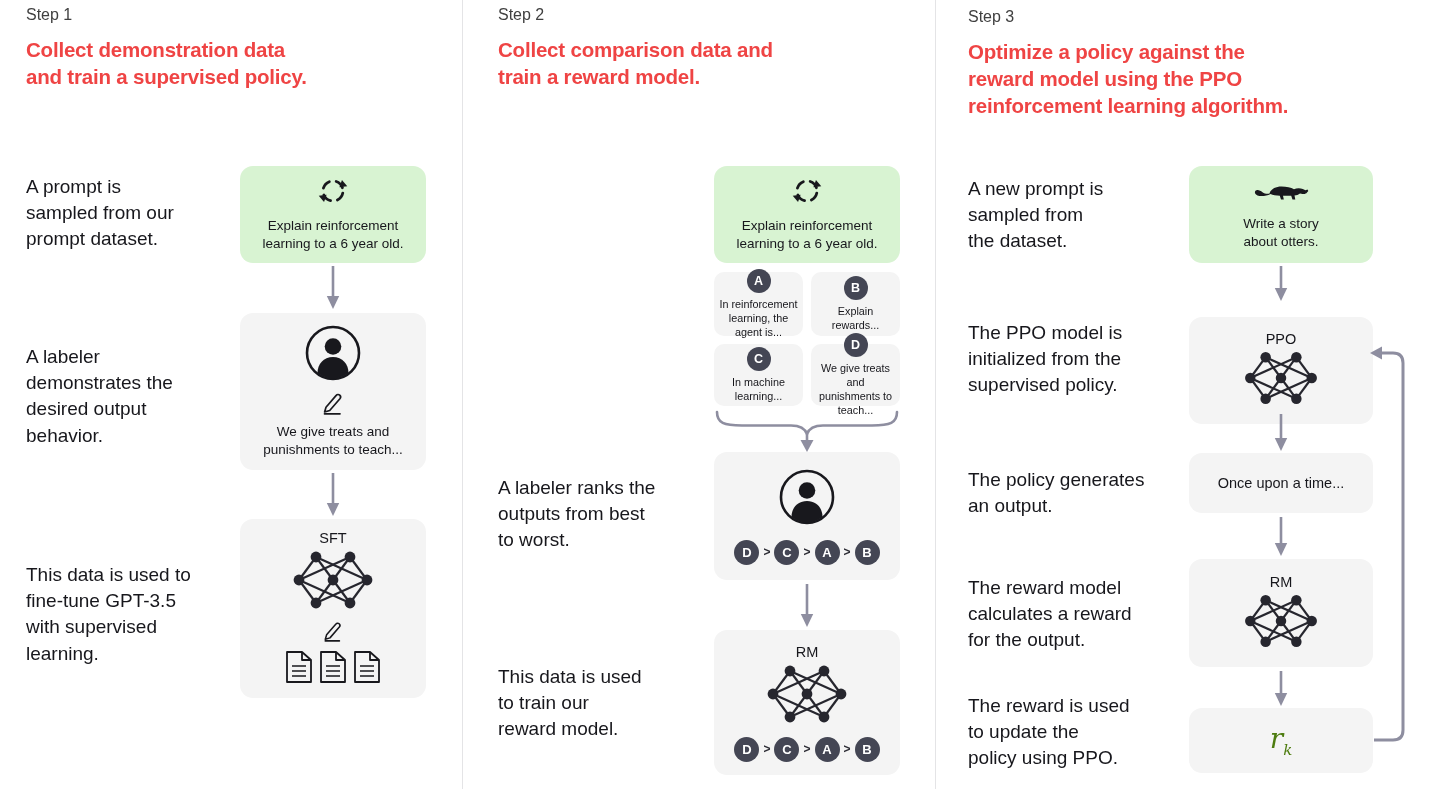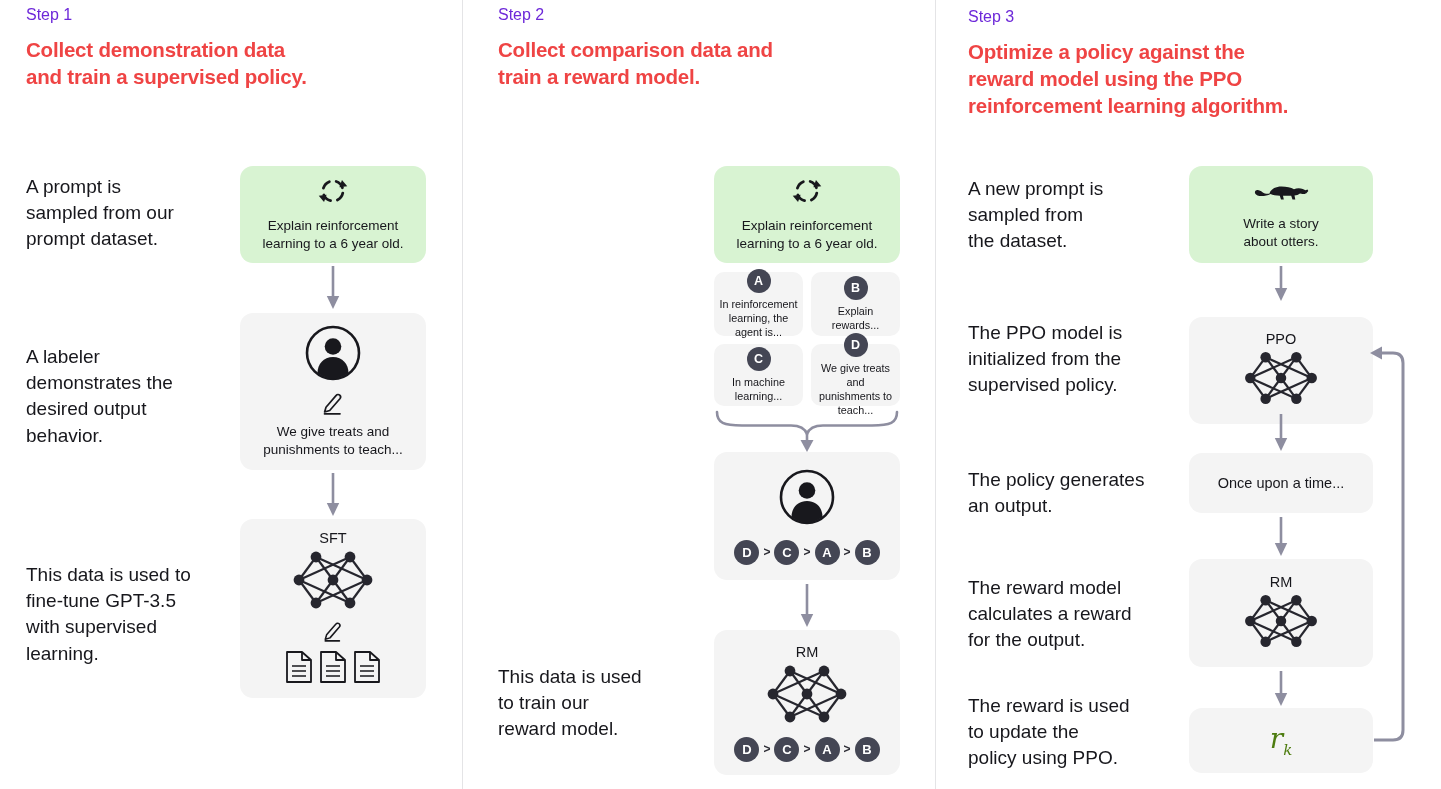--- a/index.html
+++ b/index.html
@@ -2,21 +2,21 @@
 <html><head>
 <meta charset="utf-8">
 <style>
   html,body { margin:0; padding:0; background:#ffffff; }
   .canvas {
     position:relative; width:1441px; height:789px; background:#ffffff;
     font-family:"Liberation Sans", sans-serif; color:#17171c; overflow:hidden;
   }
   .divider { position:absolute; top:0; bottom:0; width:1px; background:#e4e4e6; }
   .pre { white-space:pre-line; }
-  .step-label { position:absolute; font-size:16px; color:#6d28d9; }
+  .step-label { position:absolute; font-size:16px; color:#404040; }
   .col-title {
     position:absolute; font-size:20.5px; font-weight:700; color:#ef4444;
     line-height:1.32; letter-spacing:-0.2px; white-space:pre-line;
   }
   .caption { position:absolute; font-size:19px; line-height:1.38; color:#17171c; white-space:pre-line; }
   .box {
     position:absolute; background:#f4f4f4; border-radius:13px;
     display:flex; flex-direction:column; align-items:center; justify-content:center;
     text-align:center; box-sizing:border-box;
   }
@@ -179,20 +179,23 @@
           </g>
         </g>
       </svg>
     </span>
   </div>
 
   <div class="step-label" style="left:498px; top:6px">Step 2</div>
   <div class="col-title" style="left:498px; top:36px">Collect comparison data and
 train a reward model.</div>
 
+  <div class="caption" style="left:498px; top:475px">A labeler ranks the
+outputs from best
+to worst.</div>
   <div class="caption" style="left:498px; top:664px">This data is used
 to train our
 reward model.</div>
 
   <div class="box green" style="left:714px; top:166px; width:186px; height:97px">
     <span>
       <svg width="30" height="30" viewBox="0 0 30 30">
         <g transform="rotate(12 15 15)">
           <circle cx="15" cy="15" r="10" fill="none" stroke="#18181d" stroke-width="2.8" stroke-dasharray="9 7" stroke-linecap="round"></circle>
           <polygon points="21.5,2.5 28,7.5 20.5,10" fill="#18181d"></polygon>

